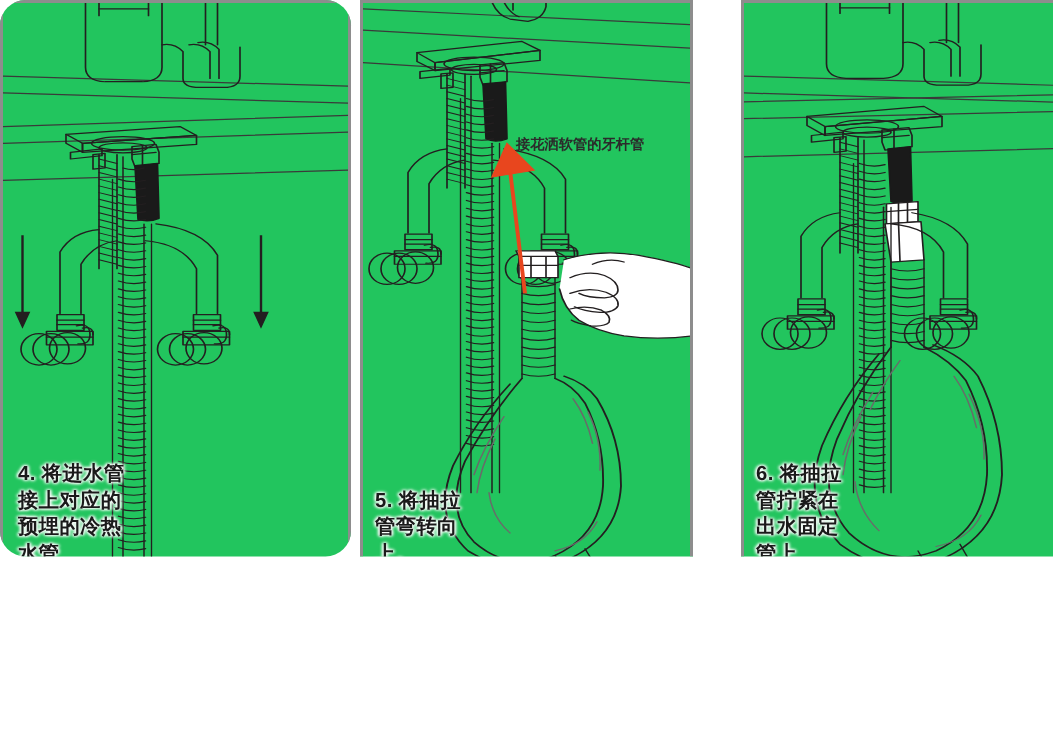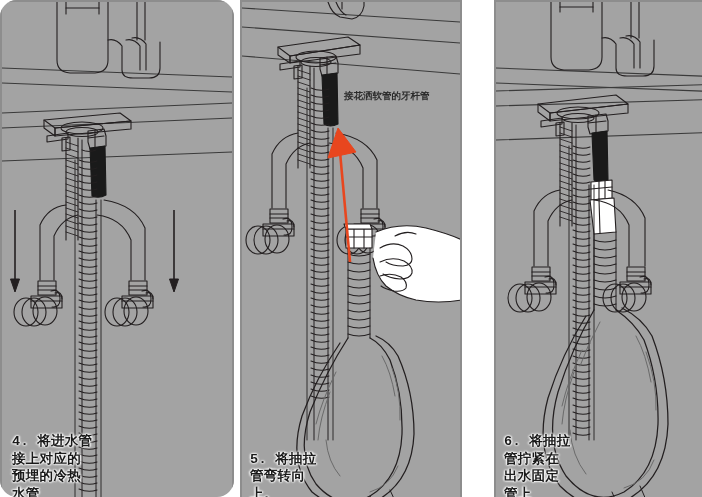--- a/index.html
+++ b/index.html
@@ -10,24 +10,23 @@
     overflow:hidden;
   }
   #stage{
     position:relative;
     width:702px; height:497px;
     background:#ffffff;
   }
   .panel{
     position:absolute;
     top:0;
-    height:497px;
+    height:371px;
     overflow:hidden;
-    background:#a3a3a3;
-    font-family:Liberation Mono, monospace;
+    background:#22c55e;
   }
   .panel-1{ left:0px;   width:234px;border-radius:17px; }
   .panel-2{ left:240px; width:222px; }
   .panel-3{ left:470px; width:232px;margin-left:24px; }
 
   .panel-frame{
     position:absolute;
     left:0; top:0; right:0; bottom:0;
     border-left:2px solid #8d8d8d;
     border-right:2px solid #8d8d8d;

